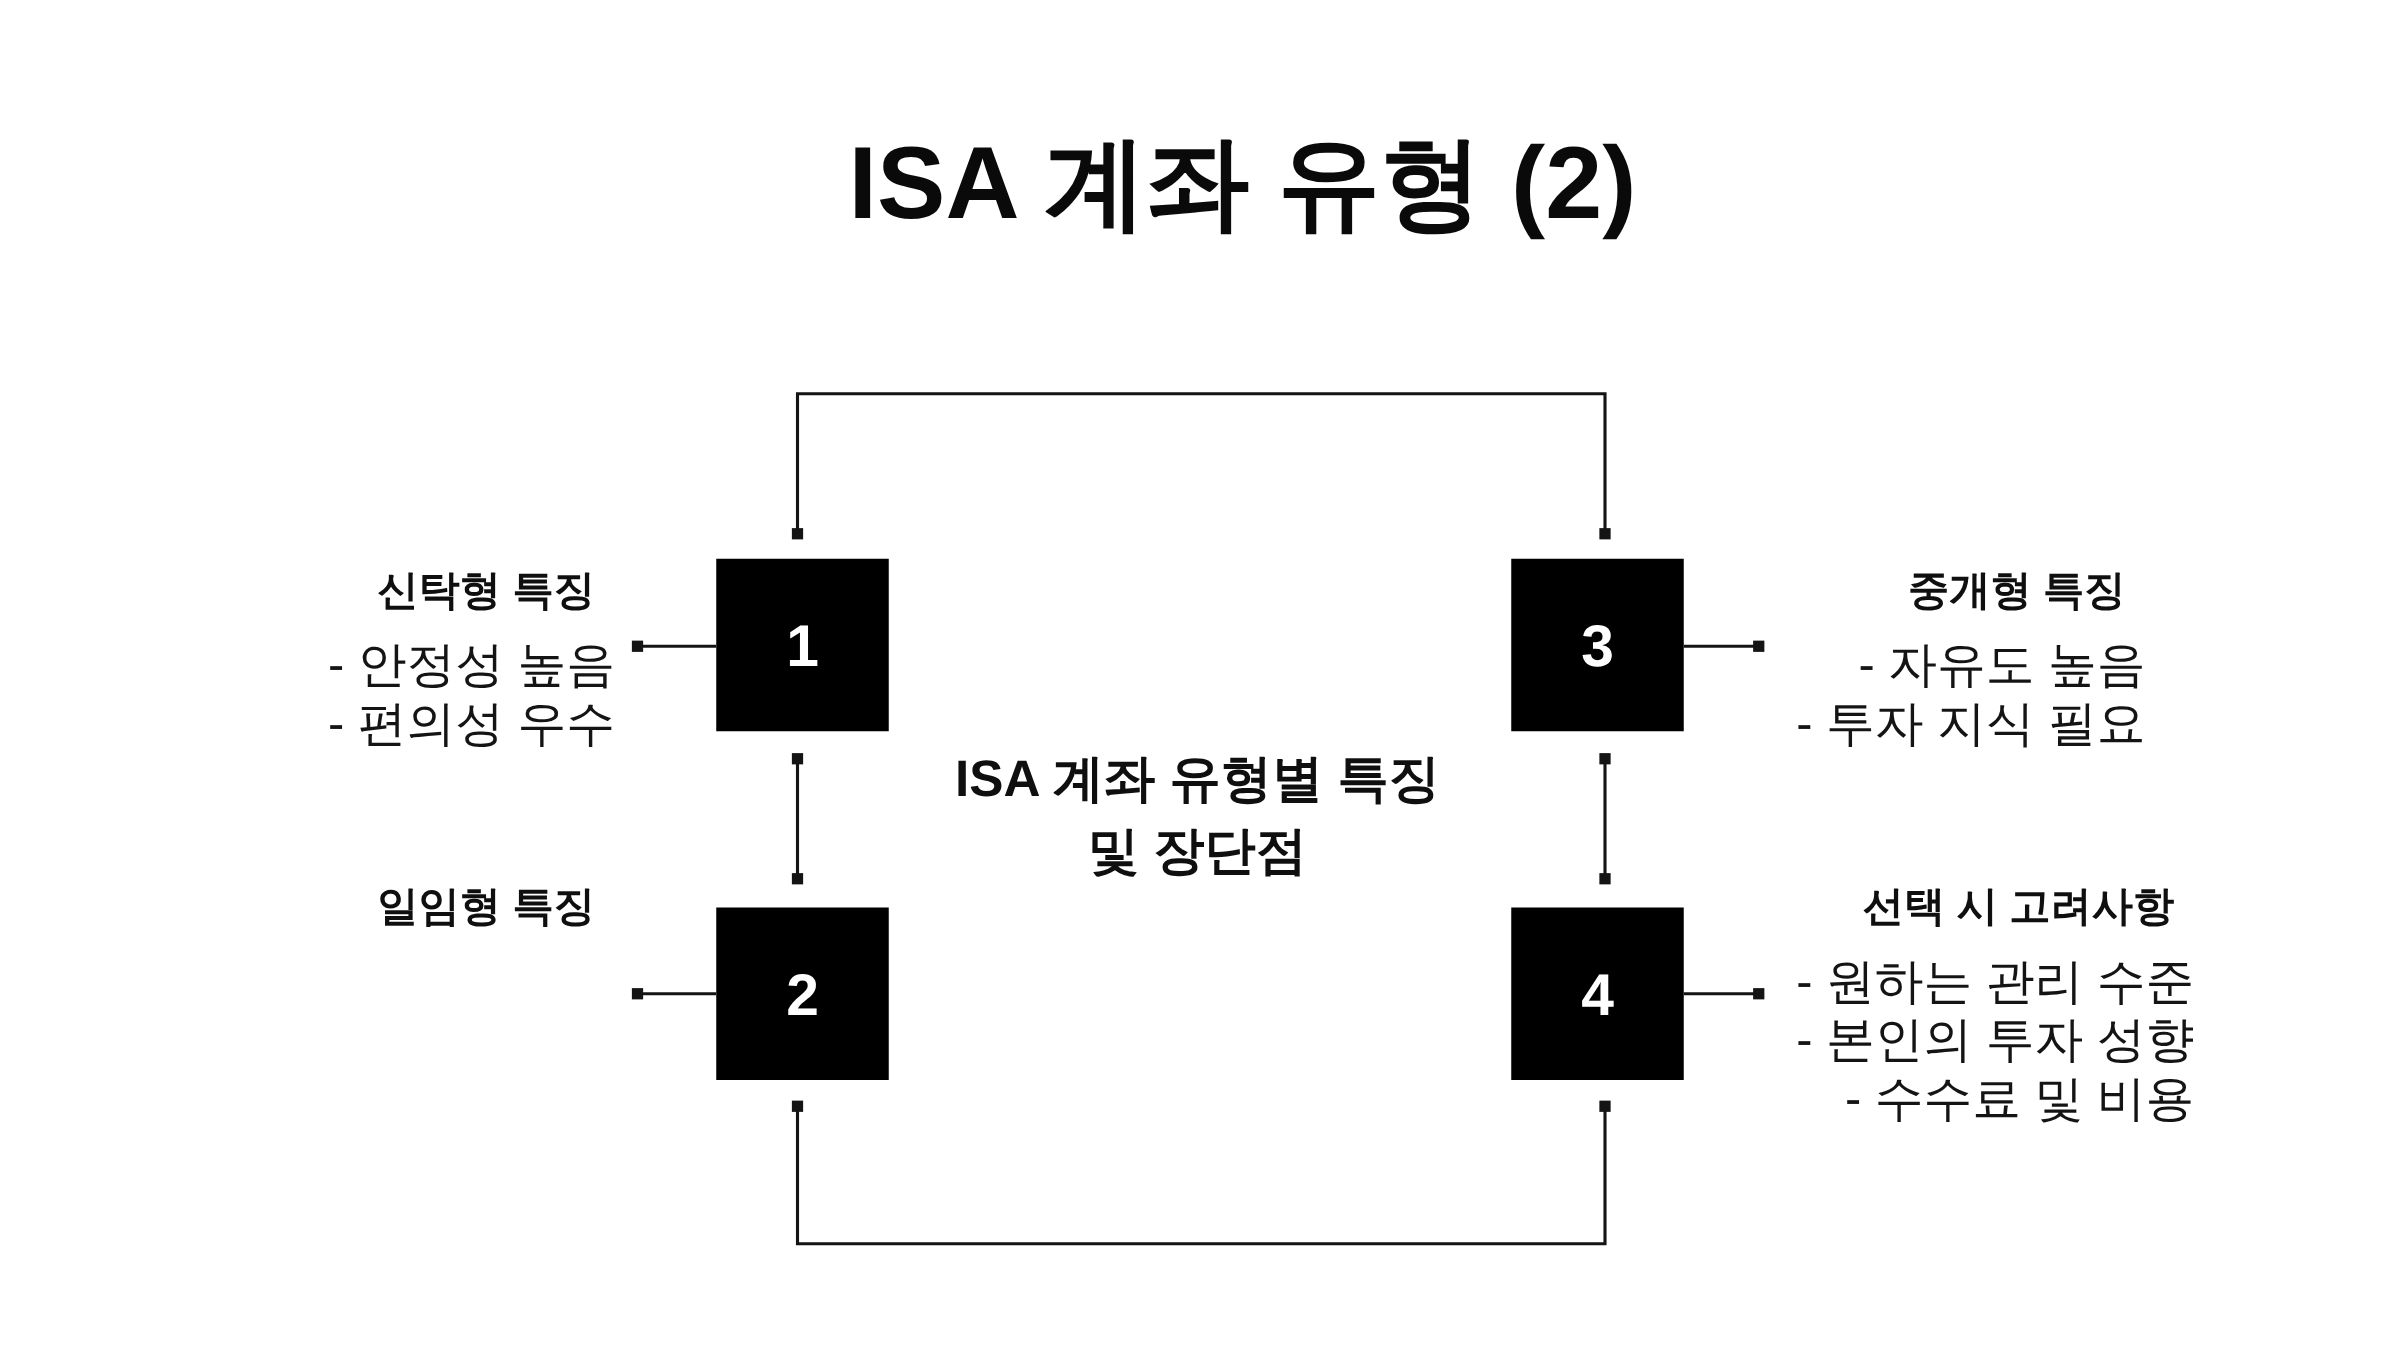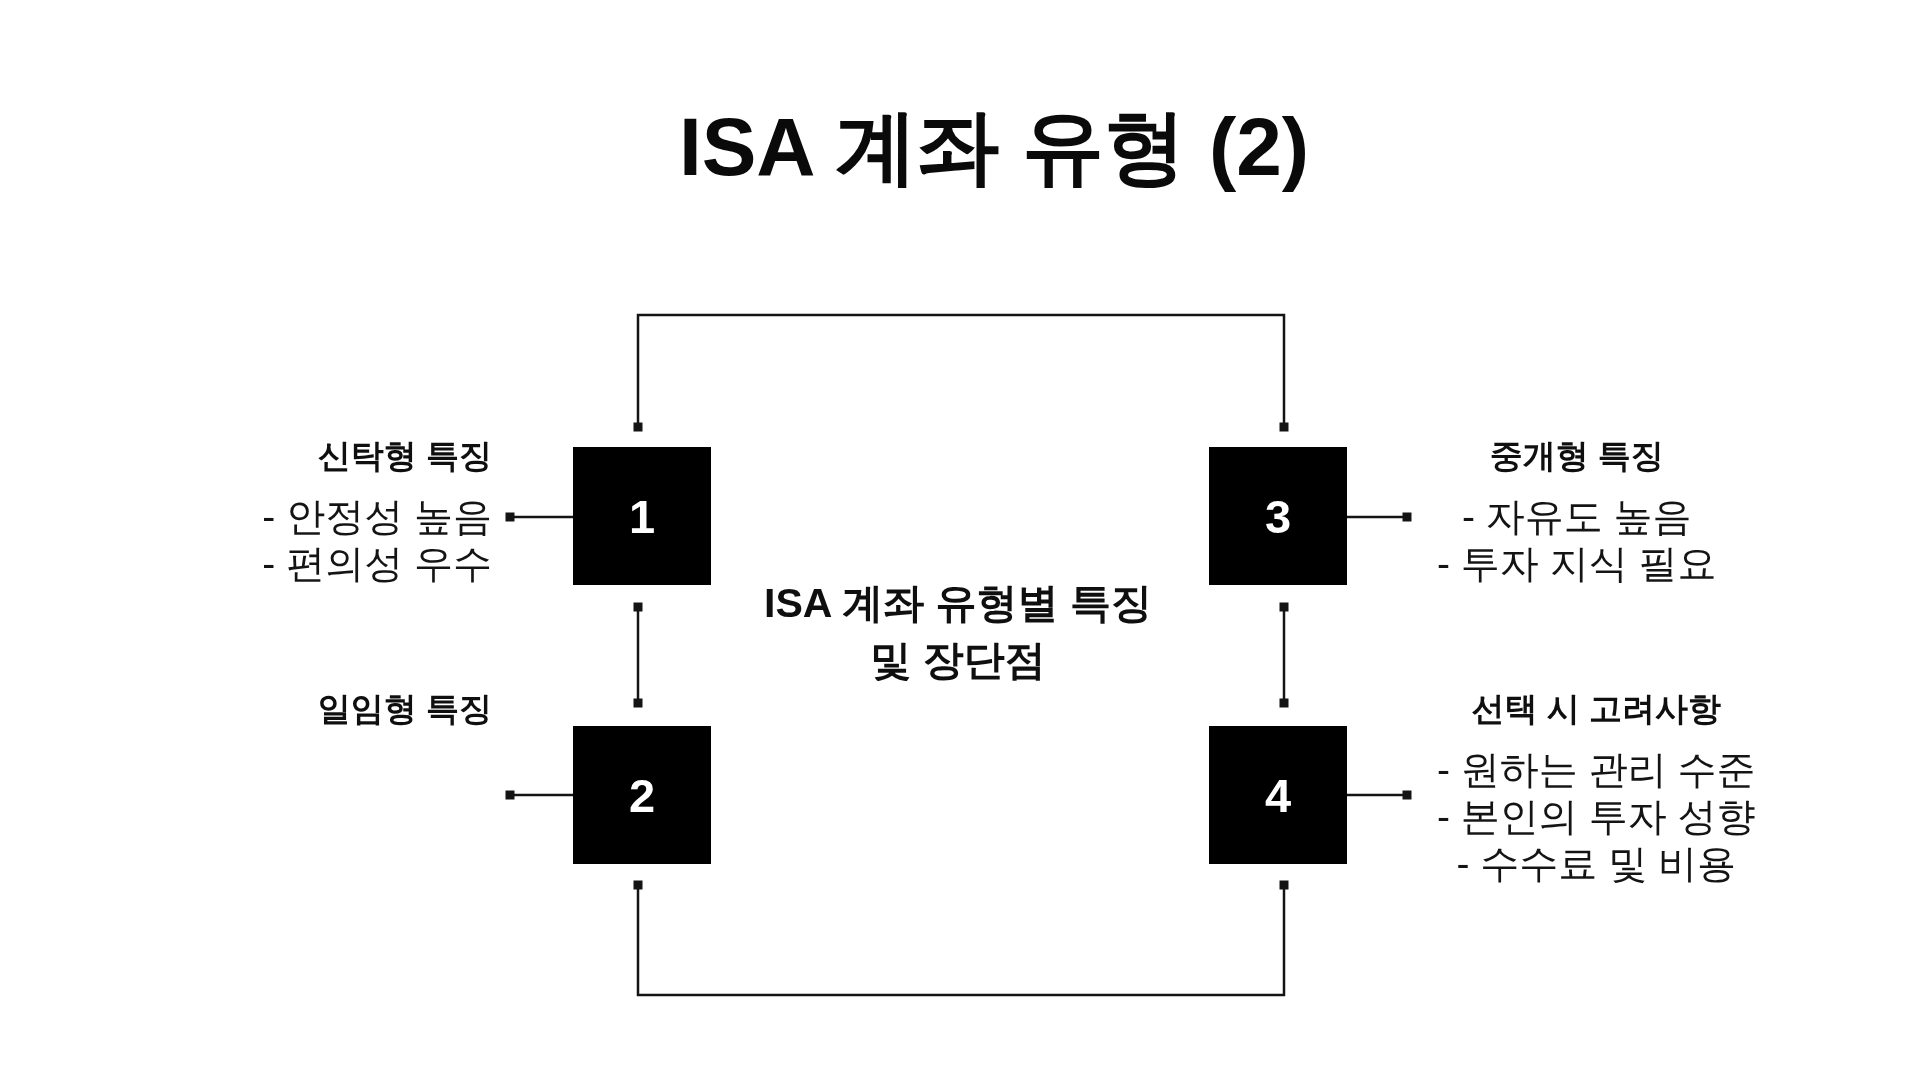--- a/index.html
+++ b/index.html
@@ -42,40 +42,40 @@
     justify-content: center;
     font-size: 47px;
     font-weight: 600;
   }
   .box-1 { left: 573px; top: 447px; }
   .box-2 { left: 573px; top: 726px; }
   .box-3 { left: 1209px; top: 447px; }
   .box-4 { left: 1209px; top: 726px; }
   .center-label {
     position: absolute;
-    top: 575px;
+    top: 595px;
     left: 708px;
     width: 500px;
     text-align: center;
     font-size: 41px;
     font-weight: 600;
     line-height: 57px;
     color: #0f0f0f;
     white-space: nowrap;
   }
   .group {
     position: absolute;
     white-space: nowrap;
   }
   .group-left  { right: 1428px; text-align: right; }
-  .group-right { left: 1437px;  text-align: center; }
+  .group-right { left: 1437px;  text-align: right; }
   .group-top    { top: 436px; }
   .group-bottom { top: 689px; }
   .group-heading {
-    margin: 0;
+    margin: 16px;
     font-size: 33px;
     font-weight: 600;
     line-height: 40px;
     color: #0f0f0f;
   }
   .group-bullets {
     list-style: none;
     margin: 17px 0 0 0;
     padding: 0;
     font-size: 39px;

